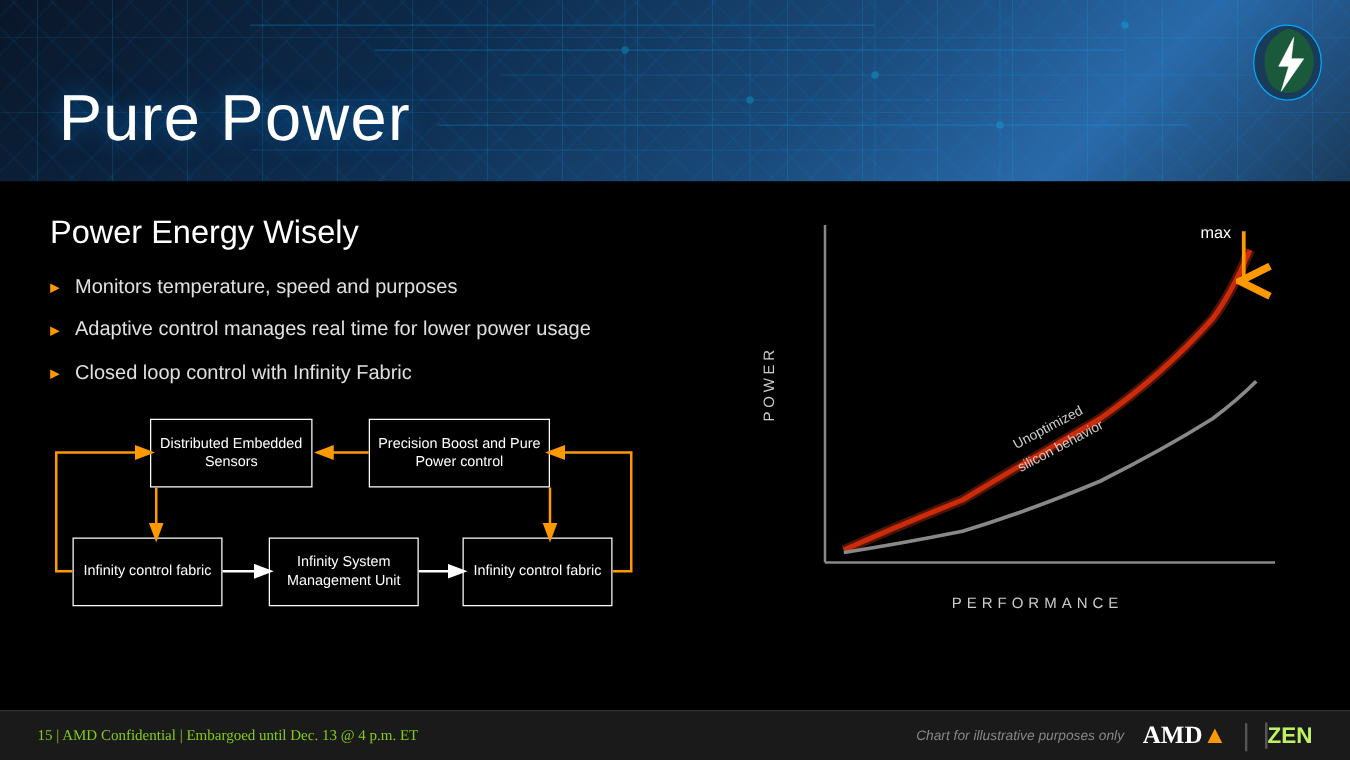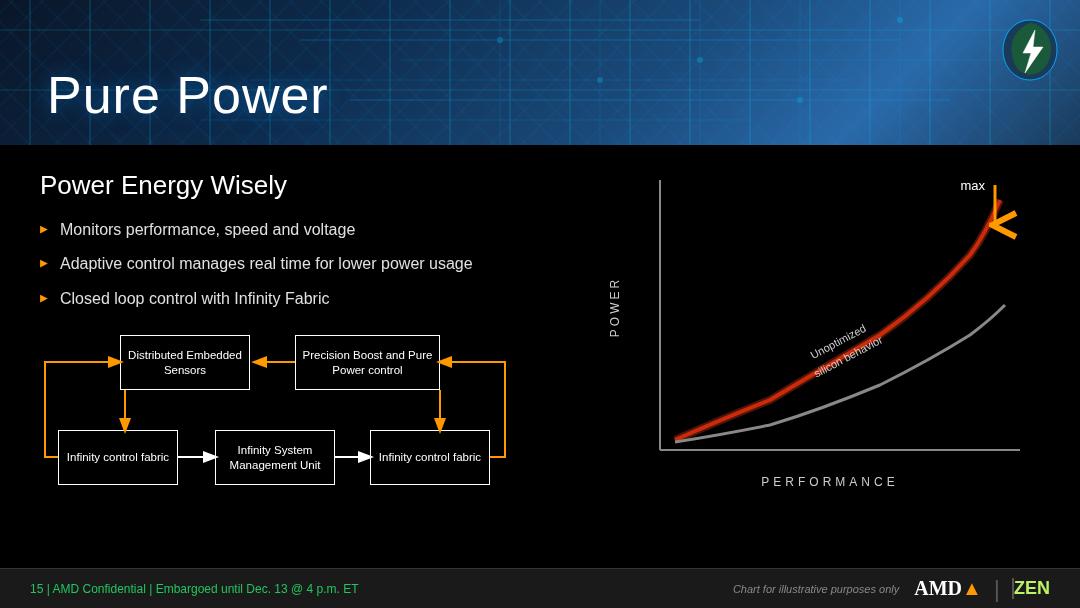--- a/index.html
+++ b/index.html
@@ -158,22 +158,23 @@
       right: 0;
       height: 40px;
       background: #1a1a1a;
       display: flex;
       align-items: center;
       justify-content: space-between;
       padding: 0 30px;
       border-top: 1px solid #333;
     }
     .footer-left {
-      color: #22c55e;
+      color: #84cc16;
       font-size: 12px;
+      font-family: Liberation Serif, serif;
     }
     .footer-right {
       display: flex;
       align-items: center;
       gap: 15px;
     }
     .footer-note {
       color: #888;
       font-size: 11px;
       font-style: italic;
@@ -256,21 +257,21 @@
     </svg>
   </div>
 </div>
 
 <div class="main-content">
 
   <div class="left-panel">
     <h2 class="section-title">Power Energy Wisely</h2>
 
     <ul class="bullet-list">
-      <li>Monitors performance, speed and voltage</li>
+      <li>Monitors temperature, speed and purposes</li>
       <li>Adaptive control manages real time for lower power usage</li>
       <li>Closed loop control with Infinity Fabric</li>
     </ul>
 
     <div class="diagram">
 
       <div class="diag-box" style="left:255px; top:0px; width:145px; height:55px;">
         <span>Precision Boost and
 Pure Power control</span>
       </div>

